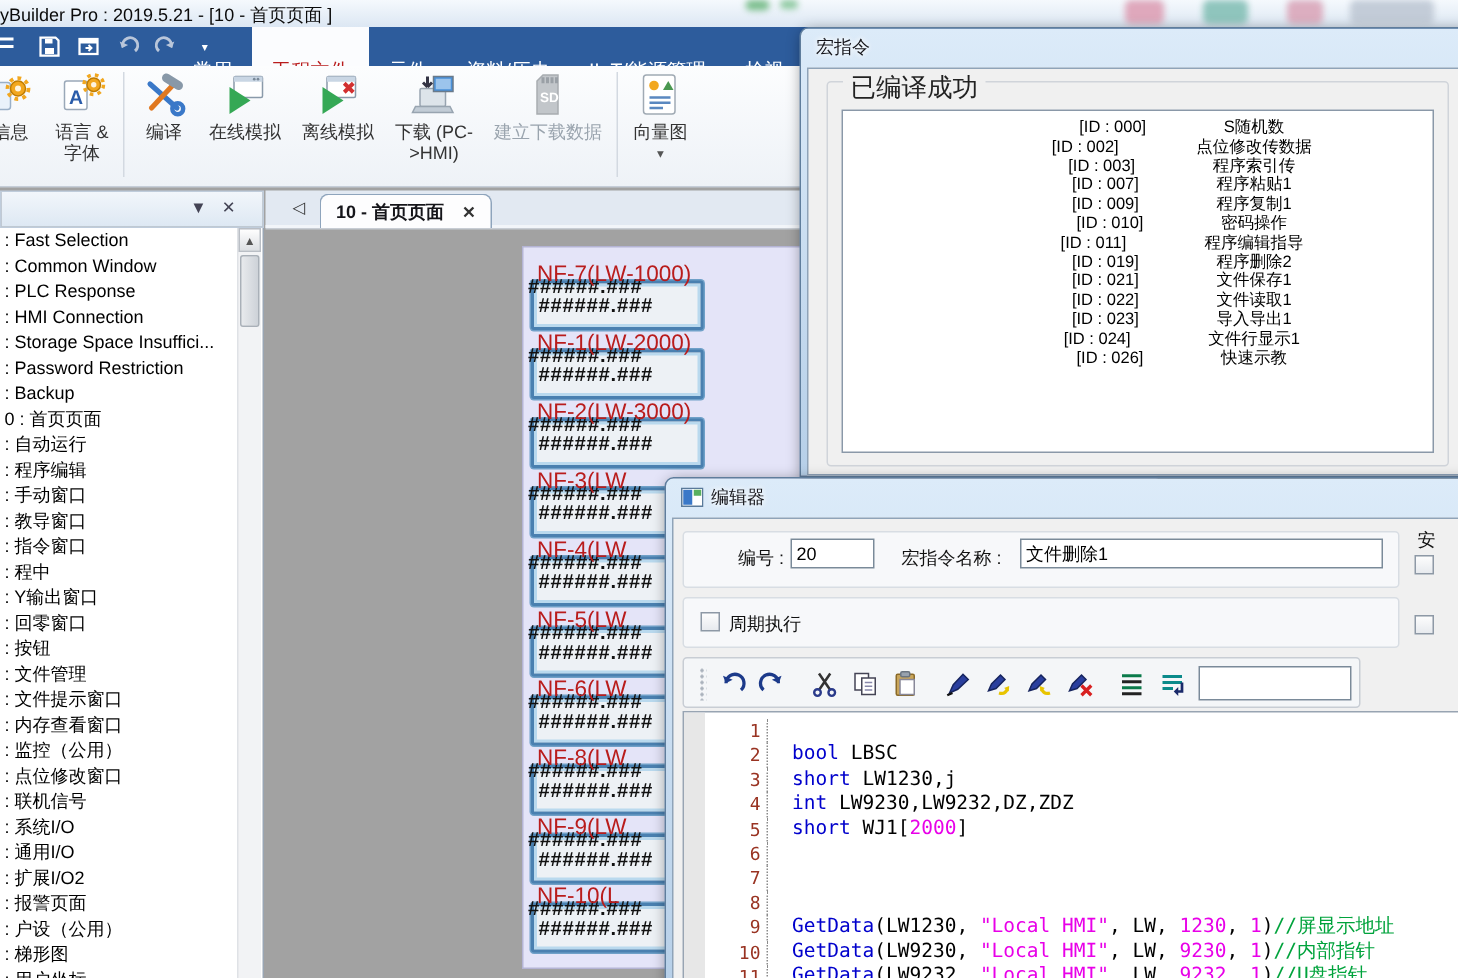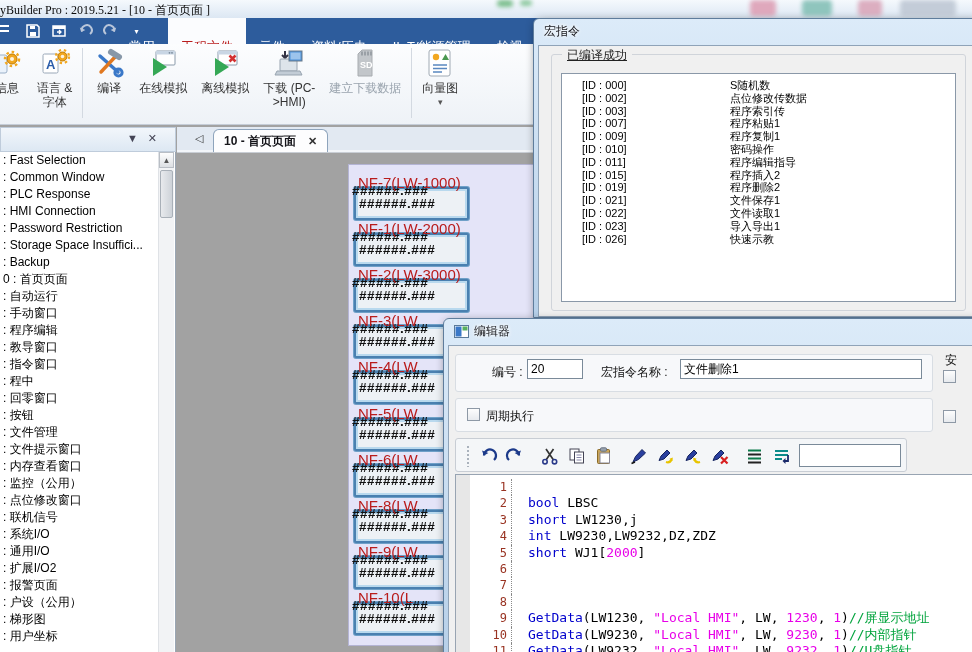--- a/index.html
+++ b/index.html
@@ -1,21 +1,21 @@
 <!DOCTYPE html>
 <html><head>
 <meta charset="utf-8">
 <style>
   * { box-sizing: border-box; margin:0; padding:0; }
   html,body { width:972px; height:652px; overflow:hidden; }
   body { position:relative; background:#a2a2a2; font-family:"Liberation Sans",sans-serif; font-size:12px; color:#111; }
 
   
   .titlebar { position:absolute; left:0; top:0; width:972px; height:18px;
-    background:linear-gradient(#f5f9fd,#dce7f3); overflow:hidden;font-family:Liberation Serif, serif; }
+    background:linear-gradient(#f5f9fd,#dce7f3); overflow:hidden; }
   .titlebar .ttext { position:absolute; left:0; top:2px; font-size:12px; color:#0a0a0a; white-space:nowrap; }
   .smudge { position:absolute; top:0; height:16px; border-radius:4px; filter:blur(2px); }
 
   
   .ribbon-tabs { position:absolute; left:0; top:18px; width:972px; height:26px; background:#2d5c9c; }
   .menu-frag { position:absolute; left:0; top:7px; width:9px; height:12px; }
   .menu-frag div { height:2px; background:#fff; margin-bottom:3px; width:9px; }
   .qat { position:absolute; left:24px; top:0; height:26px; display:flex; align-items:center; gap:9px; }
   .qat .qbtn { width:17px; height:17px; display:flex; align-items:center; justify-content:center; }
   .tabs-row { position:absolute; left:116px; top:0; height:26px; display:flex; }
@@ -63,23 +63,23 @@
 
   
   .win { position:absolute; border:1px solid #5f7d9c; border-radius:6px 6px 0 0;
     background:linear-gradient(#dcebf9,#b6cfe8); box-shadow:2px 3px 10px rgba(0,0,0,.45); }
   .win-title { height:24px; line-height:24px; padding-left:10px; font-size:12px; color:#15151a;
     text-shadow:0 0 4px #fff, 0 0 4px #fff; display:flex; align-items:center; gap:5px; }
   .win-body { position:absolute; left:4px; right:4px; top:26px; bottom:0; background:#f0f0f0; border:1px solid #8fa3b8; }
 
   .win-macro { left:533px; top:18px; width:446px; height:300px; z-index:30; }
   .groupbox { position:absolute; left:12px; top:8px; right:7px; bottom:5px; border:1px solid #d0d4da; border-radius:3px; }
-  .grouplbl { position:absolute; left:10px; top:-8px; background:#f0f0f0; padding:0 5px; font-size:12px; color:#222;text-decoration:underline; }
+  .grouplbl { position:absolute; left:10px; top:-8px; background:#f0f0f0; padding:0 5px; font-size:17px; color:#222; }
   .listbox { position:absolute; left:9px; top:18px; right:9px; bottom:8px; background:#fff; border:1px solid #8a98a8; overflow:hidden; padding-top:5px; }
-  .mrow { height:12.8px; line-height:12.8px; font-size:11px; white-space:nowrap; padding-left:20px; color:#000; }
+  .mrow { height:12.8px; line-height:12.8px; font-size:11px; white-space:nowrap; padding-left:7px; color:#000;text-align:center; }
   .mrow .mid { display:inline-block; width:148px; }
   .mrow.sel { background:#3197ff; color:#fff; }
 
   .win-editor { left:443px; top:318px; width:540px; height:345px; z-index:40; }
   .egroup { position:absolute; background:#f7f8fa; border:1px solid #d8dde3; border-radius:3px; }
   .g1 { left:6px; top:8px; width:478px; height:38px; }
   .g2 { left:6px; top:52px; width:478px; height:34px; }
   .g3 { left:6px; top:92px; width:452px; height:34px; background:#f4f6f8; border-color:#c8cdd4; }
   .flabel { position:absolute; font-size:12px; color:#111; white-space:nowrap; }
   .ebox { position:absolute; height:20px; border:1px solid #7a8a99; background:#fff; font-size:12px; padding:0 3px; font-family:"Liberation Sans",sans-serif; }
@@ -265,30 +265,31 @@
     <span>10 - 首页页面</span><span class="tclose">✕</span>
   </div>
 </div>
 
 <div class="sidebar">
   <div id="sidebar-list" style="margin-right:17px;">
       <div class="side-item">: Fast Selection</div>
       <div class="side-item">: Common Window</div>
       <div class="side-item">: PLC Response</div>
       <div class="side-item">: HMI Connection</div>
+      <div class="side-item">: Storage Space Insuffici...</div>
       <div class="side-item">: Password Restriction</div>
-      <div class="side-item">: Storage Space Insuffici...</div>
       <div class="side-item">: Backup</div>
       <div class="side-item">0 : 首页页面</div>
       <div class="side-item">: 自动运行</div>
+      <div class="side-item">: 程序编辑</div>
       <div class="side-item">: 手动窗口</div>
-      <div class="side-item">: 程序编辑</div>
       <div class="side-item">: 教导窗口</div>
       <div class="side-item">: 指令窗口</div>
       <div class="side-item">: 程中</div>
+      <div class="side-item">: Y输出窗口</div>
       <div class="side-item">: 回零窗口</div>
       <div class="side-item">: 按钮</div>
       <div class="side-item">: 文件管理</div>
       <div class="side-item">: 文件提示窗口</div>
       <div class="side-item">: 内存查看窗口</div>
       <div class="side-item">: 监控（公用）</div>
       <div class="side-item">: 点位修改窗口</div>
       <div class="side-item">: 联机信号</div>
       <div class="side-item">: 系统I/O</div>
       <div class="side-item">: 通用I/O</div>
@@ -377,25 +378,25 @@
     <div class="groupbox">
       <span class="grouplbl">已编译成功</span>
       <div class="listbox" id="macro-list">
           <div class="mrow"><span class="mid">[ID : 000]</span><span>S随机数</span></div>
           <div class="mrow"><span class="mid">[ID : 002]</span><span>点位修改传数据</span></div>
           <div class="mrow"><span class="mid">[ID : 003]</span><span>程序索引传</span></div>
           <div class="mrow"><span class="mid">[ID : 007]</span><span>程序粘贴1</span></div>
           <div class="mrow"><span class="mid">[ID : 009]</span><span>程序复制1</span></div>
           <div class="mrow"><span class="mid">[ID : 010]</span><span>密码操作</span></div>
           <div class="mrow"><span class="mid">[ID : 011]</span><span>程序编辑指导</span></div>
-          <div class="mrow"><span class="mid">[ID : 015]</span><span>程序插入2</span></div>
           <div class="mrow"><span class="mid">[ID : 019]</span><span>程序删除2</span></div>
           <div class="mrow"><span class="mid">[ID : 021]</span><span>文件保存1</span></div>
           <div class="mrow"><span class="mid">[ID : 022]</span><span>文件读取1</span></div>
           <div class="mrow"><span class="mid">[ID : 023]</span><span>导入导出1</span></div>
+          <div class="mrow"><span class="mid">[ID : 024]</span><span>文件行显示1</span></div>
           <div class="mrow"><span class="mid">[ID : 026]</span><span>快速示教</span></div>
         </div>
     </div>
   </div>
 </div>
 
 <div class="win win-editor">
   <div class="win-title">
     <svg width="15" height="13" viewBox="0 0 15 13">
       <rect x="0.5" y="0.5" width="14" height="12" fill="#fff" stroke="#5a7a9a"></rect>

